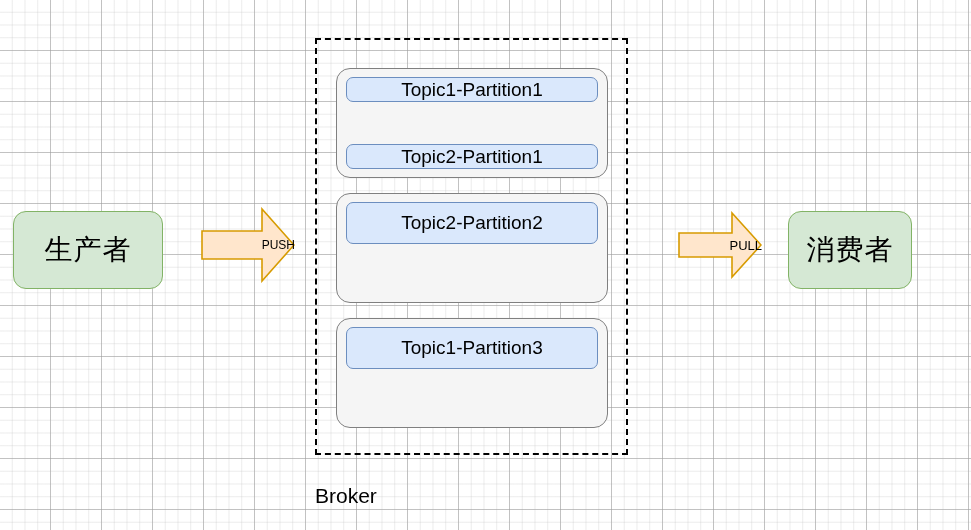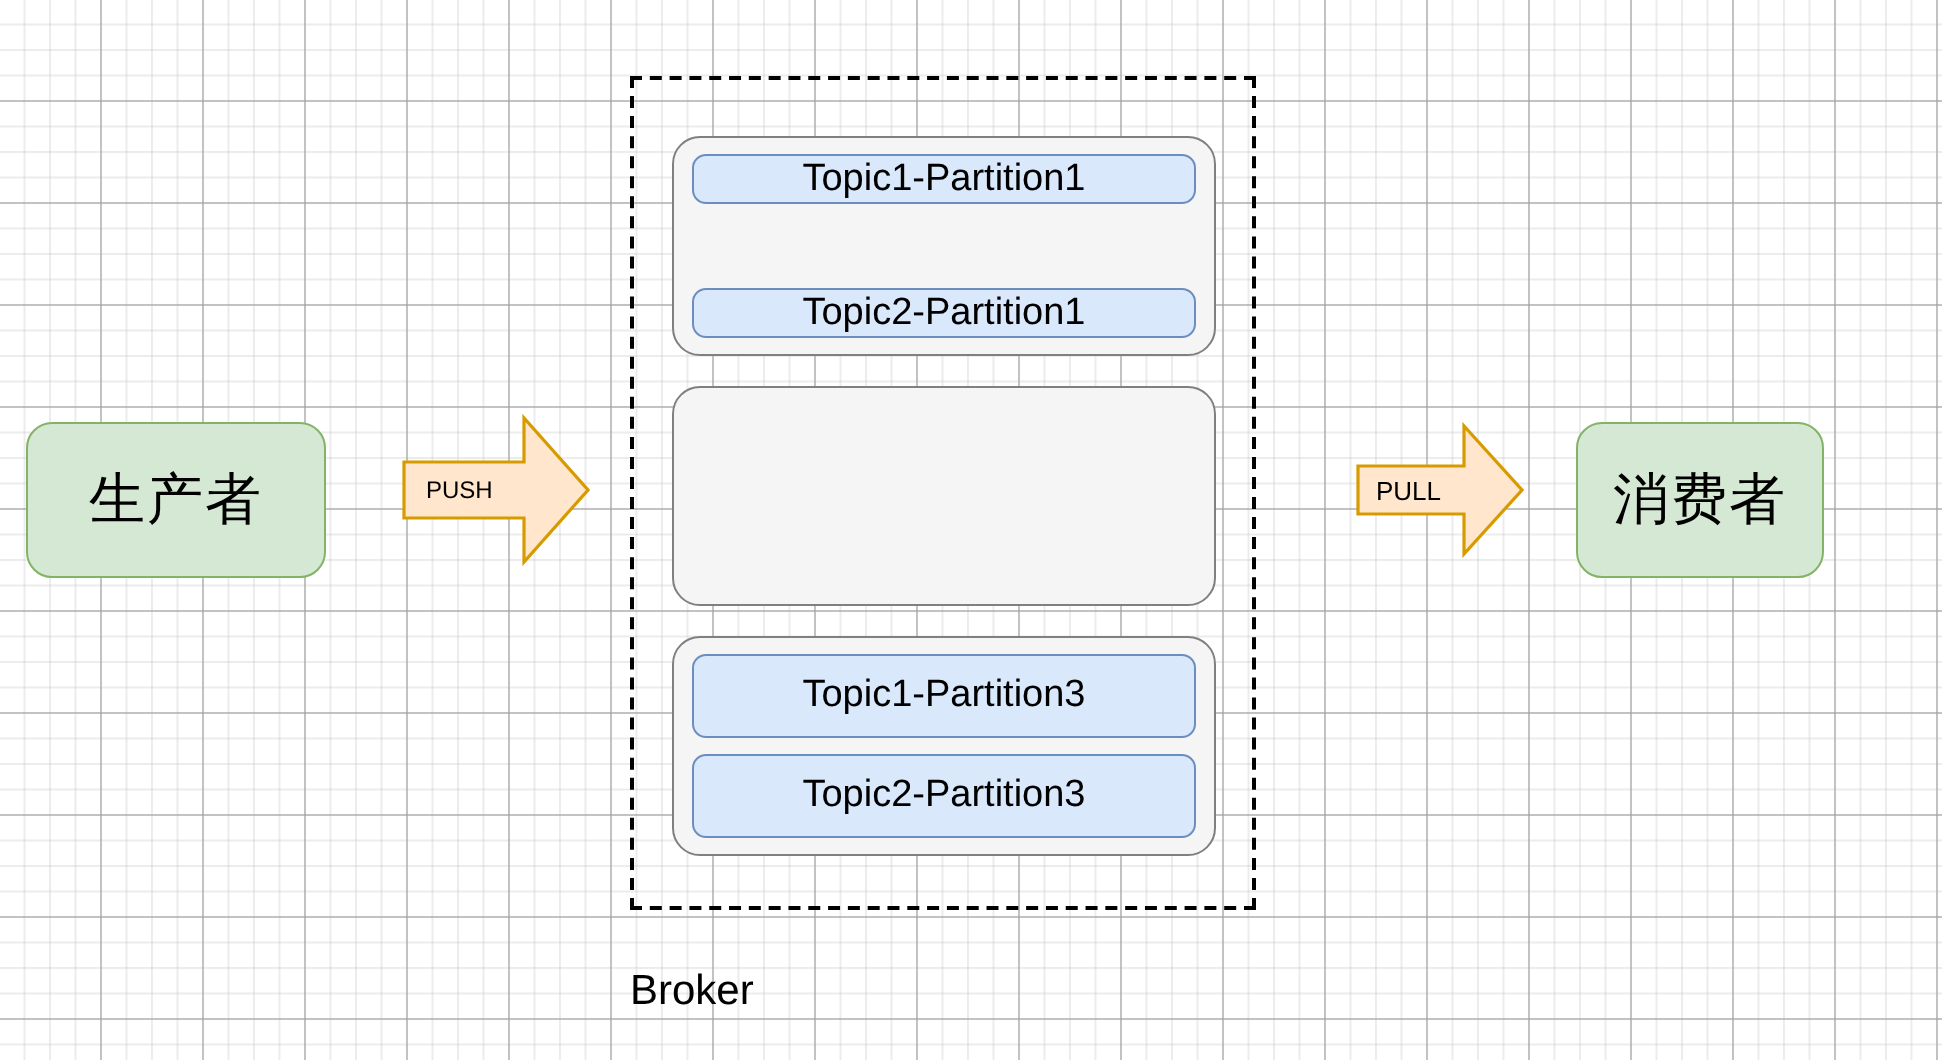--- a/index.html
+++ b/index.html
@@ -49,21 +49,21 @@
     position: absolute;
   }
   .arrow-wrap svg { display: block; }
   .arrow-label {
     position: absolute;
     top: 0; left: 0;
     width: 100%;
     height: 100%;
     display: flex;
     align-items: center;
-    justify-content: flex-start;
+    justify-content: flex-end;
     font-size: 12px;
     color: #000;
     box-sizing: border-box;
     pointer-events: none;
   }
   #push-arrow { left: 201px; top: 207px; width: 94px; height: 76px; }
   #push-arrow .arrow-label { padding-left: 12px; }
   #pull-arrow { left: 678px; top: 211px; width: 84px; height: 68px; }
   #pull-arrow .arrow-label { padding-left: 10px; font-size: 13px; }
 
@@ -146,28 +146,28 @@
     <div id="group-1" class="partition-group">
       <div class="partition-box">
         <span>Topic1-Partition1</span>
       </div>
       <div class="partition-box">
         <span>Topic2-Partition1</span>
       </div>
     </div>
 
     <div id="group-2" class="partition-group">
+      <div class="partition-box">
+        <span>Topic2-Partition2</span>
+      </div>
     </div>
 
     <div id="group-3" class="partition-group">
       <div class="partition-box">
         <span>Topic1-Partition3</span>
-      </div>
-      <div class="partition-box">
-        <span>Topic2-Partition3</span>
       </div>
     </div>
 
   </div>
 
   <div id="broker-label">Broker</div>
 
   <div id="pull-arrow" class="arrow-wrap">
     <svg width="84" height="68" viewBox="0 0 84 68">
       <polygon points="1,22 54,22 54,2 83,34 54,66 54,46 1,46" fill="#ffe6cc" stroke="#d79b00" stroke-width="1.6" stroke-linejoin="miter"></polygon>

